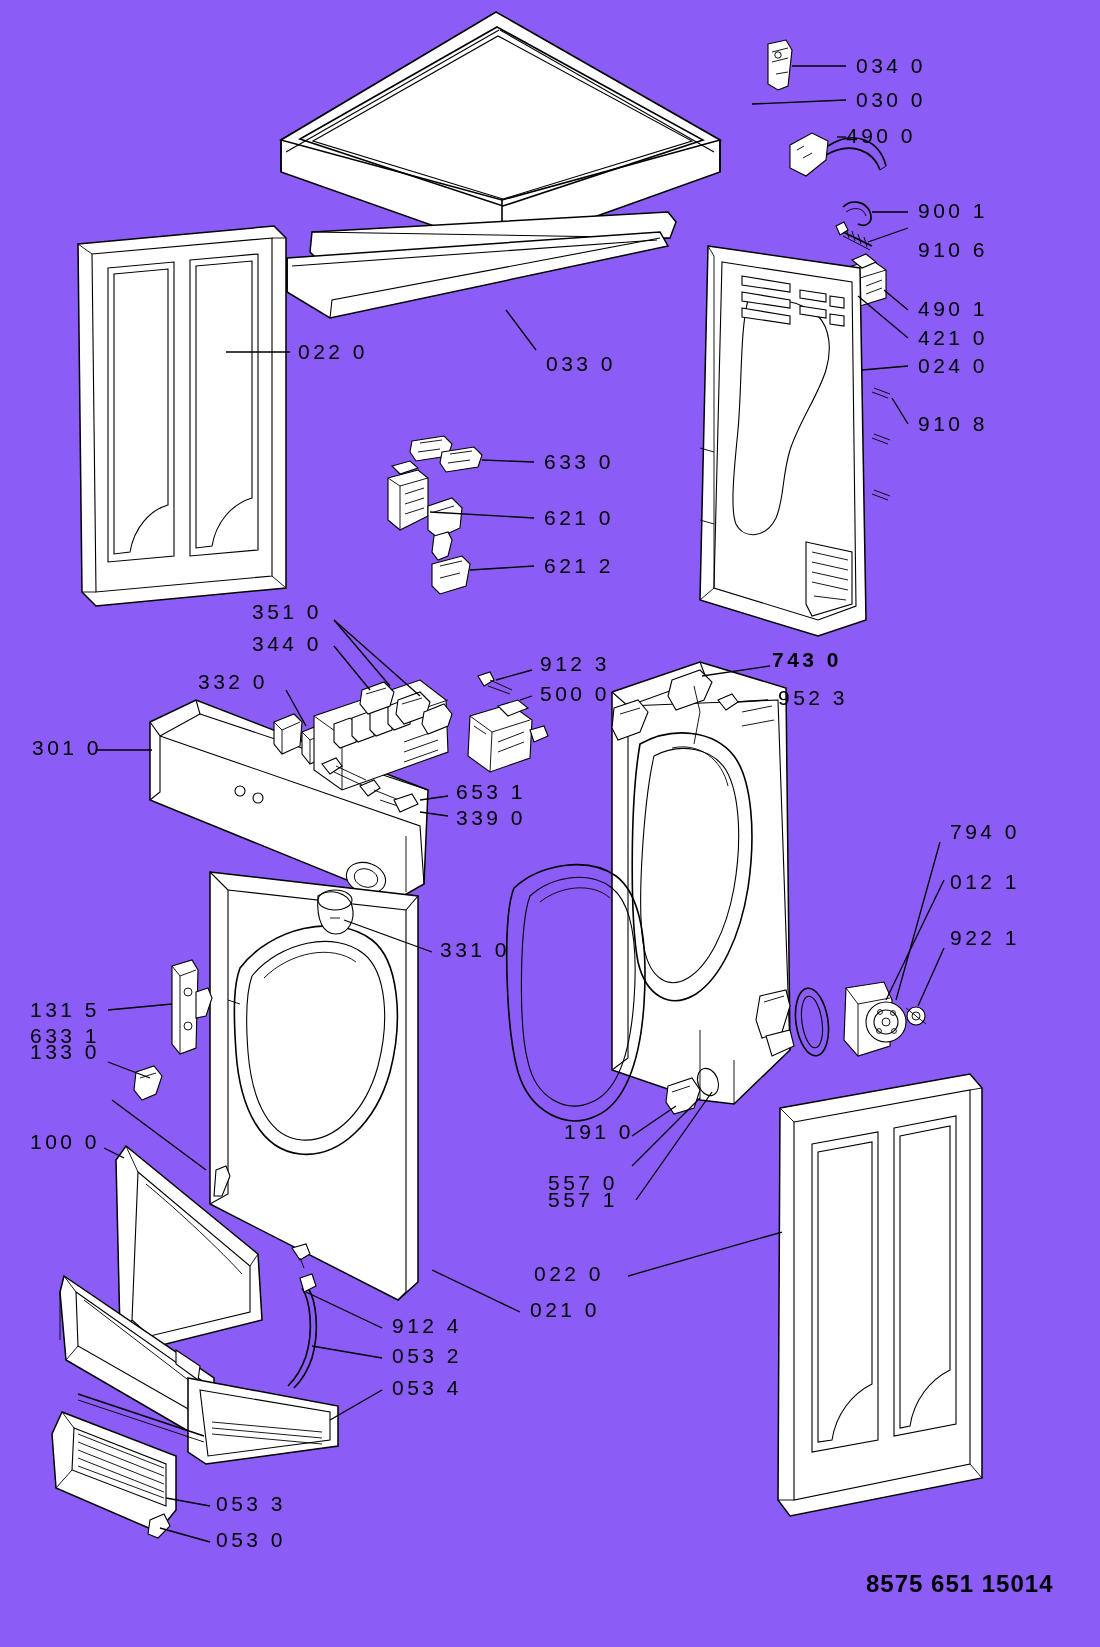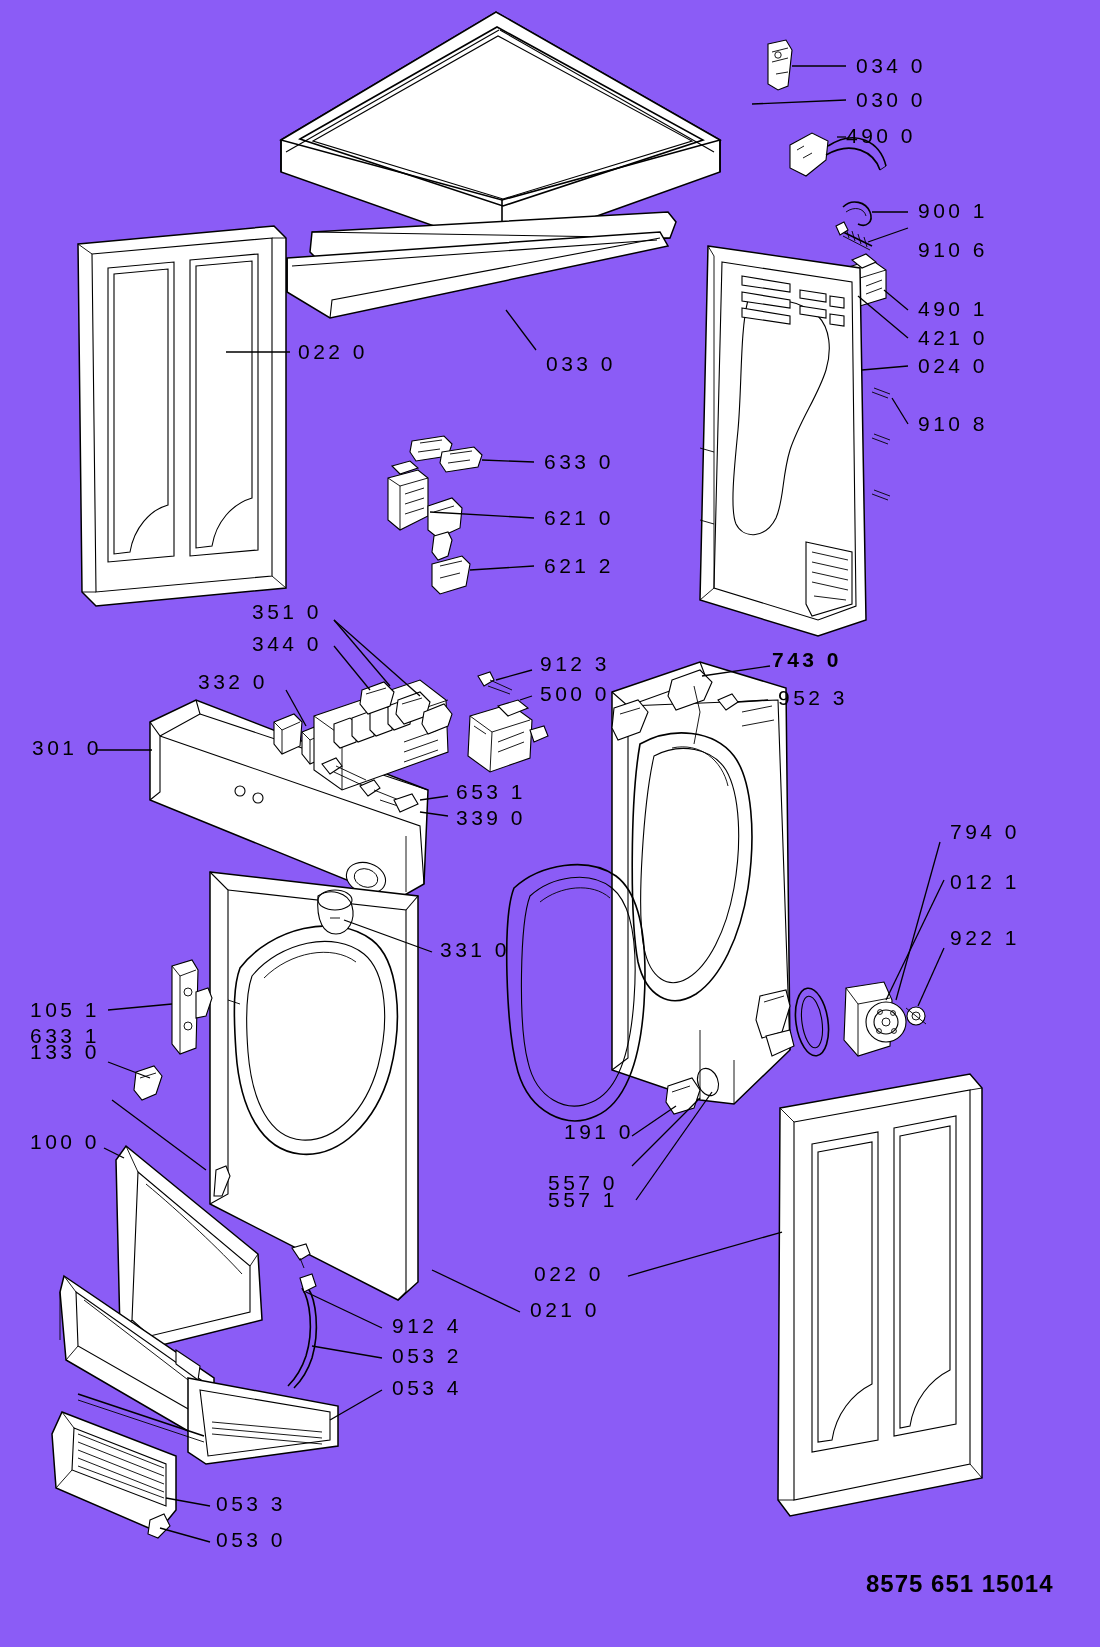--- a/index.html
+++ b/index.html
@@ -485,21 +485,21 @@
   <div class="callout" style="left:540px;  top:682px;">500 0</div>
   <div class="callout" style="left:772px;  top:648px;font-weight:bold;">743 0</div>
   <div class="callout" style="left:778px;  top:686px;">952 3</div>
   <div class="callout" style="left:32px;   top:736px;">301 0</div>
   <div class="callout" style="left:456px;  top:780px;">653 1</div>
   <div class="callout" style="left:456px;  top:806px;">339 0</div>
   <div class="callout" style="left:440px;  top:938px;">331 0</div>
   <div class="callout" style="left:950px;  top:820px;text-align:right;">794 0</div>
   <div class="callout" style="left:950px;  top:858px;margin-top:12px;">012 1</div>
   <div class="callout" style="left:950px;  top:926px;">922 1</div>
-  <div class="callout" style="left:30px;   top:998px;">105 1</div>
+  <div class="callout" style="left:30px;   top:998px;">131 5</div>
   <div class="callout" style="left:30px;   top:1040px;">133 0</div>
   <div class="callout" style="left:30px;   top:1024px;">633 1</div>
   <div class="callout" style="left:30px;   top:1130px;">100 0</div>
   <div class="callout" style="left:548px;  top:1120px;margin-left:16px;">191 0</div>
   <div class="callout" style="left:548px;  top:1152px;margin-top:19px;">557 0</div>
   <div class="callout" style="left:548px;  top:1188px;">557 1</div>
   <div class="callout" style="left:534px;  top:1262px;">022 0</div>
   <div class="callout" style="left:392px;  top:1314px;">912 4</div>
   <div class="callout" style="left:392px;  top:1344px;">053 2</div>
   <div class="callout" style="left:530px;  top:1298px;">021 0</div>

